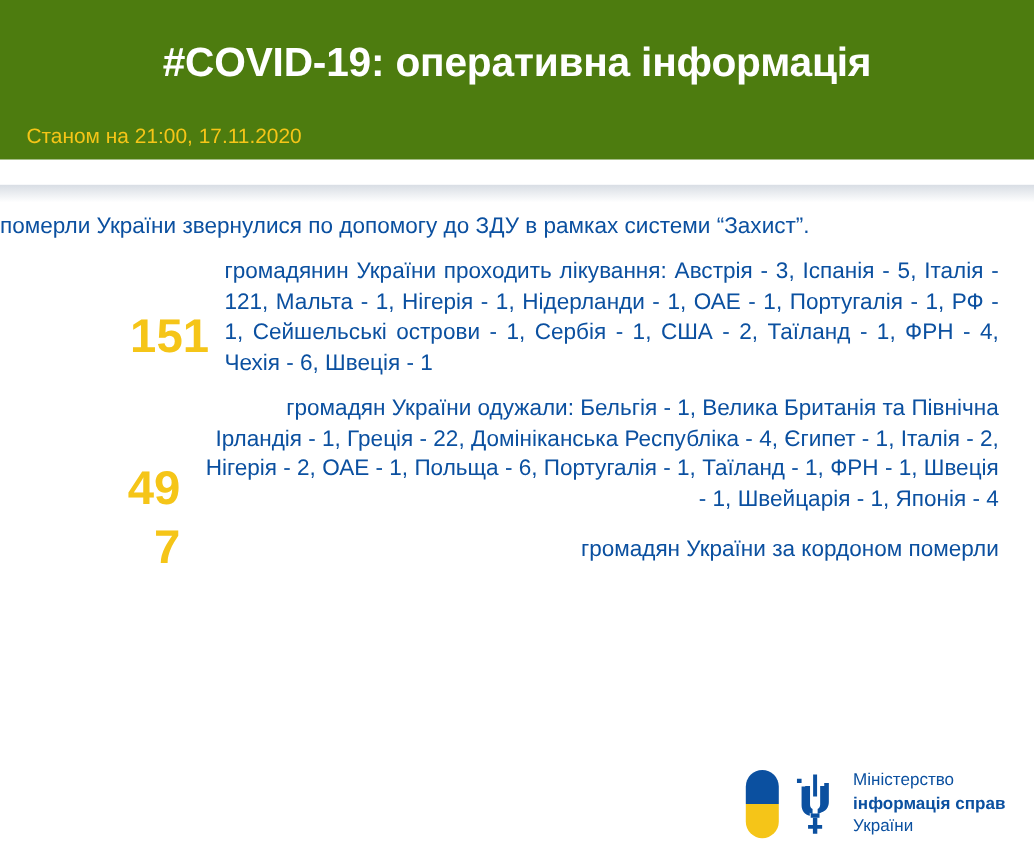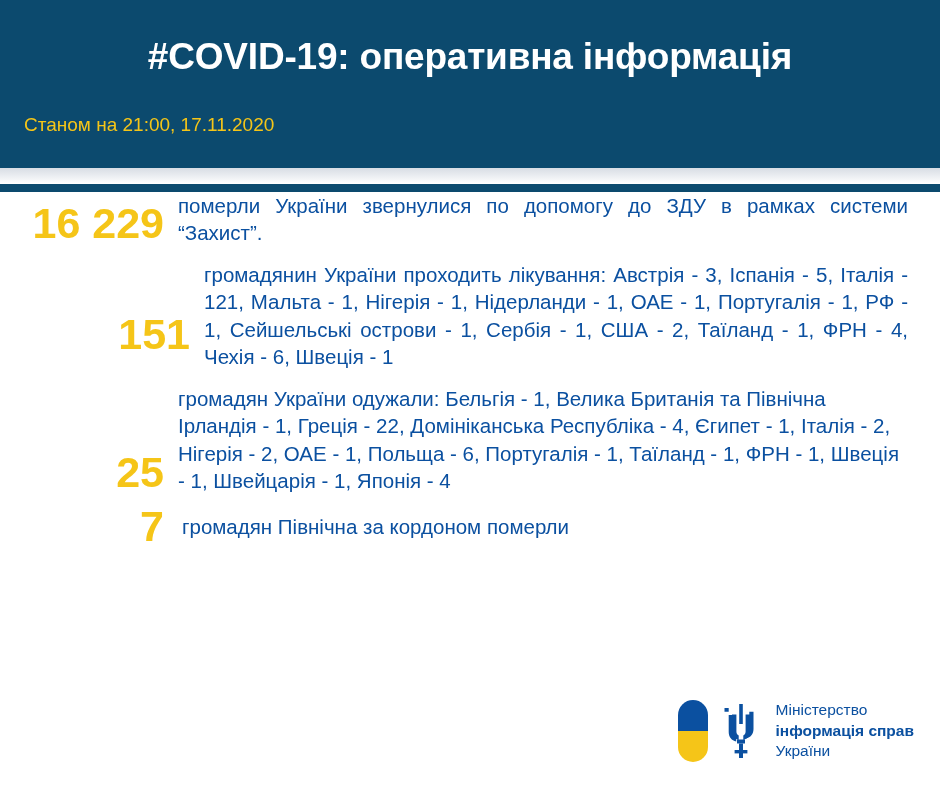--- a/index.html
+++ b/index.html
@@ -18,22 +18,22 @@
     width: 940px;
     height: 788px;
     position: relative;
     background: #ffffff;
   }
   
   .header {
     position: absolute;
     left: 0; top: 0;
     width: 940px;
-    height: 192px;
-    background: #0c4a6e;
+    height: 145px;
+    background: #4d7c0f;
     box-sizing: border-box;
   }
   .header-title {
     position: absolute;
     left: 0;
     top: 36px;
     width: 940px;
     text-align: center;
     color: #ffffff;
     font-size: 37px;
@@ -84,21 +84,21 @@
   .row-text {
     color: #0b50a0;
     font-size: 20.5px;
     line-height: 1.34;
     text-align: justify;
     padding-right: 12px;
     box-sizing: border-box;
     flex: 1;
   }
   .row-text.nojustify {
-    text-align: left;
+    text-align: right;
   }
   
   .row-1 { margin-bottom: 14px; }
   .row-1 .row-number { padding-top: 10px; }
   .row-1 .row-text { padding-top: 0px; }
 
   .row-2 { margin-bottom: 14px; }
   .row-2 .row-number { padding-top: 52px; margin-left: 26px; }
 
   .row-3 { margin-bottom: 8px; }
@@ -161,37 +161,36 @@
 
   <div class="header">
     <div class="header-title">#COVID-19: оперативна інформація</div>
     <div class="header-subtitle">Станом на 21:00, 17.11.2020</div>
   </div>
   <div class="header-shadow"></div>
 
   <div class="rows">
 
     <div class="row row-1">
-      <div class="row-number">16 229</div>
       <div class="row-text">померли України звернулися по допомогу до ЗДУ в рамках системи “Захист”.</div>
     </div>
 
     <div class="row row-2">
       <div class="row-number">151</div>
       <div class="row-text">громадянин України проходить лікування: Австрія - 3, Іспанія - 5, Італія - 121, Мальта - 1, Нігерія - 1, Нідерланди - 1, ОАЕ - 1, Португалія - 1, РФ - 1, Сейшельські острови - 1, Сербія - 1, США - 2, Таїланд - 1, ФРН - 4, Чехія - 6, Швеція - 1</div>
     </div>
 
     <div class="row row-3">
-      <div class="row-number">25</div>
+      <div class="row-number">49</div>
       <div class="row-text nojustify">громадян України одужали: Бельгія - 1, Велика Британія та Північна Ірландія - 1, Греція - 22, Домініканська Республіка - 4, Єгипет - 1, Італія - 2, Нігерія - 2, ОАЕ - 1, Польща - 6, Португалія - 1, Таїланд - 1, ФРН - 1, Швеція - 1, Швейцарія - 1, Японія - 4</div>
     </div>
 
     <div class="row row-4">
       <div class="row-number">7</div>
-      <div class="row-text nojustify">громадян Північна за кордоном померли</div>
+      <div class="row-text nojustify">громадян України за кордоном померли</div>
     </div>
 
   </div>
 
   <div class="footer">
     <div class="flag-mark">
       <div class="flag-blue"></div>
       <div class="flag-yellow"></div>
     </div>
     <div class="trident">

